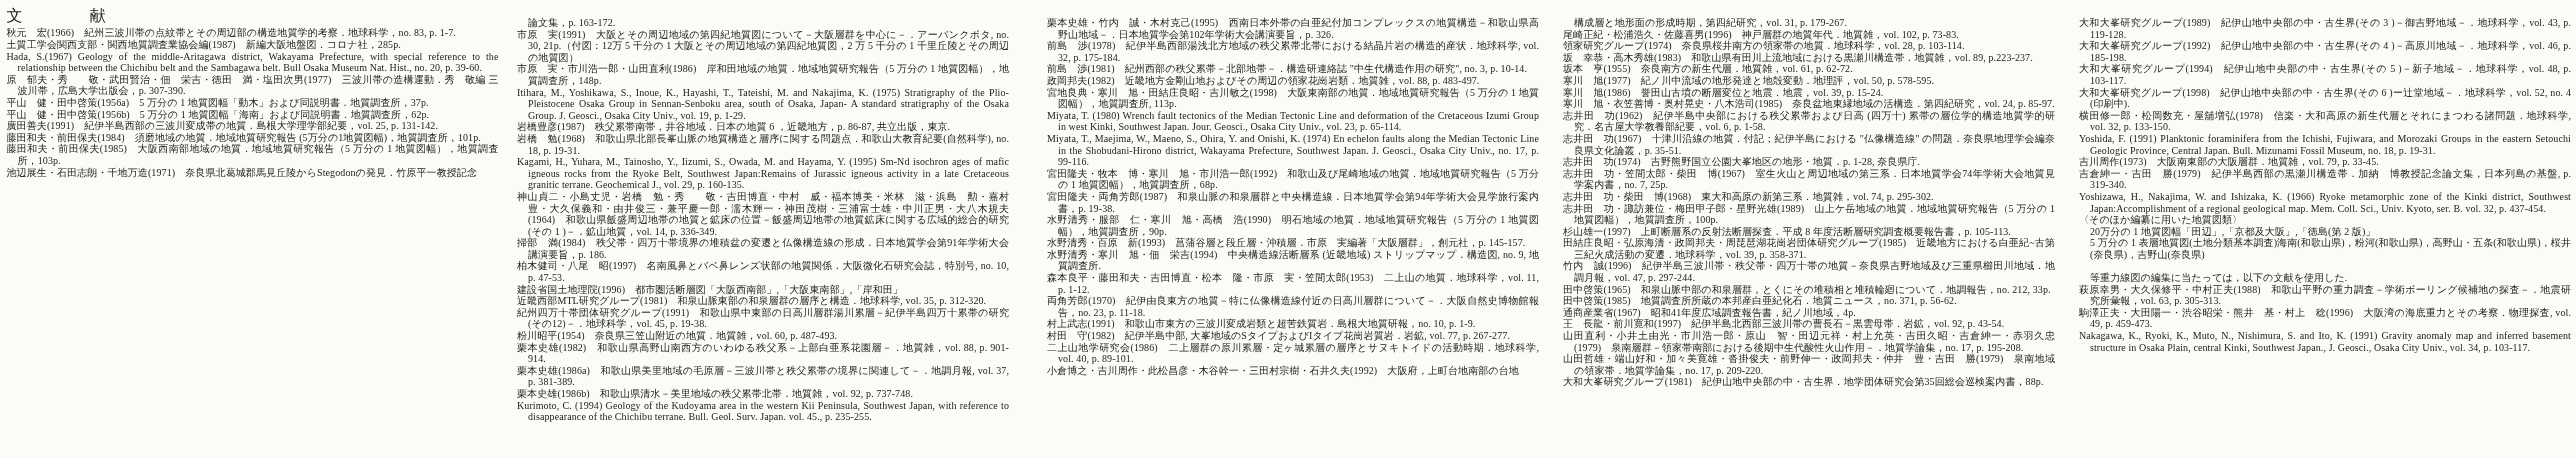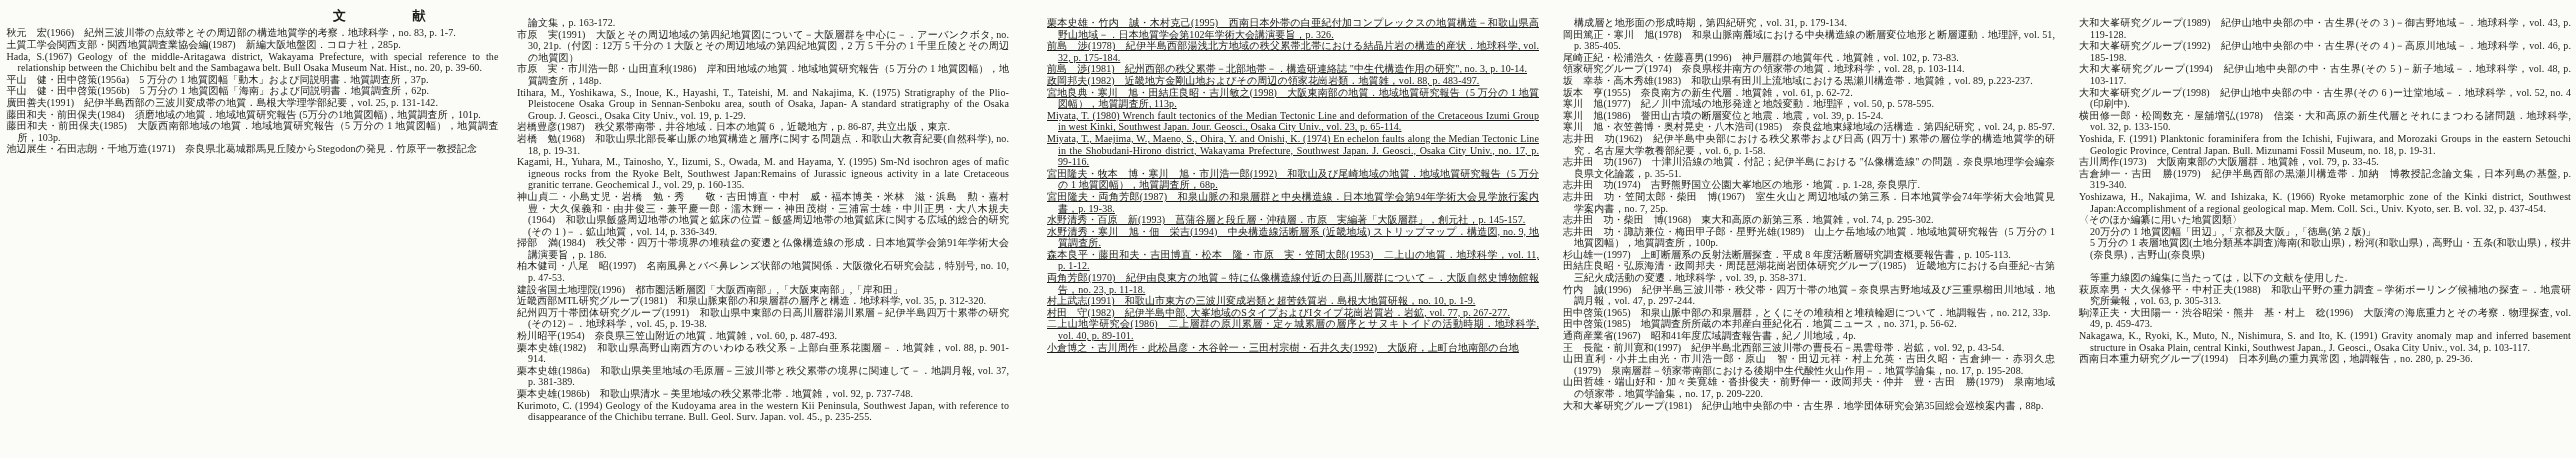--- a/index.html
+++ b/index.html
@@ -13,47 +13,48 @@
   #page{position:relative;width:2576px;height:459px;}
   .col{
     position:absolute;top:0;width:492px;
     padding-top:17px;
     font-size:10px;line-height:11.6px;
     text-align:justify;
     letter-spacing:0.1px;
   }
   #col0{left:6.5px;padding-top:5.2px;}
   #col1{left:517px;}
-  #col2{left:1047px;text-decoration:underline;}
+  #col2{left:1047px;}
   #col3{left:1563px;}
   #col4{left:2079px;}
   .title{
     display:block;width:419px;
-    text-align:right;
-    font-size:13px;line-height:21px;
-    font-weight:bold;
+    text-align:left;
+    font-size:16px;line-height:21px;
+    font-weight:normal;
     word-spacing:63px;
     margin-bottom:1.3px;
   }
   p.ref{margin:0;}
   p.entry{padding-left:11px;text-indent:-11px;}
   p.cont{padding-left:11px;text-indent:0;}
   p.head{padding-left:0;text-indent:0;}
   p.indent{padding-left:11px;text-indent:0;font-family:Liberation Serif, serif;}
   div.gap{height:11.6px;}
 </style>
 </head>
 <body>
 
 <div id="page">
   <div class="col" id="col0">
     <span class="title">文 献</span>
   <p class="ref entry">秋元　宏(1966)　紀州三波川帯の点紋帯とその周辺部の構造地質学的考察．地球科学，no. 83, p. 1-7.</p>
       <p class="ref entry">土質工学会関西支部・関西地質調査業協会編(1987)　新編大阪地盤図．コロナ社，285p.</p>
       <p class="ref entry">Hada, S.(1967)  Geology of the middle-Aritagawa district, Wakayama Prefecture, with special reference to the relationship between the Chichibu belt and the Sambagawa belt. Bull Osaka Museum Nat. Hist., no. 20, p. 39-60.</p>
+      <p class="ref entry">原　郁夫・秀　　敬・武田賢治・佃　栄吉・徳田　満・塩田次男(1977)　三波川帯の造構運動．秀　敬編 三波川帯，広島大学出版会，p. 307-390.</p>
       <p class="ref entry">平山　健・田中啓策(1956a)　5 万分の 1 地質図幅「動木」および同説明書．地質調査所，37p.</p>
       <p class="ref entry">平山　健・田中啓策(1956b)　5 万分の 1 地質図幅「海南」および同説明書．地質調査所，62p.</p>
       <p class="ref entry">廣田善夫(1991)　紀伊半島西部の三波川変成帯の地質．島根大学理学部紀要，vol. 25, p. 131-142.</p>
       <p class="ref entry">藤田和夫・前田保夫(1984)　須磨地域の地質．地域地質研究報告 (5万分の1地質図幅)，地質調査所，101p.</p>
       <p class="ref entry">藤田和夫・前田保夫(1985)　大阪西南部地域の地質．地域地質研究報告（5 万分の 1 地質図幅），地質調査所，103p.</p>
       <p class="ref entry">池辺展生・石田志朗・千地万造(1971)　奈良県北葛城郡馬見丘陵からStegodonの発見．竹原平一教授記念</p>
     </div>
   <div class="col" id="col1">
       <p class="ref cont">論文集，p. 163-172.</p>
       <p class="ref entry">市原　実(1991)　大阪とその周辺地域の第四紀地質図について－大阪層群を中心に－．アーバンクボタ, no. 30, 21p.（付図：12万 5 千分の 1 大阪とその周辺地域の第四紀地質図，2 万 5 千分の 1 千里丘陵とその周辺の地質図）</p>
@@ -77,32 +78,32 @@
   <div class="col" id="col2">
       <p class="ref entry">栗本史雄・竹内　誠・木村克己(1995)　西南日本外帯の白亜紀付加コンプレックスの地質構造－和歌山県高野山地域－．日本地質学会第102年学術大会講演要旨，p. 326.</p>
       <p class="ref entry">前島　渉(1978)　紀伊半島西部湯浅北方地域の秩父累帯北帯における結晶片岩の構造的産状．地球科学, vol. 32, p. 175-184.</p>
       <p class="ref entry">前島　渉(1981)　紀州西部の秩父累帯－北部地帯－．構造研連絡誌 "中生代構造作用の研究", no. 3, p. 10-14.</p>
       <p class="ref entry">政岡邦夫(1982)　近畿地方金剛山地およびその周辺の領家花崗岩類．地質雑，vol. 88, p. 483-497.</p>
       <p class="ref entry">宮地良典・寒川　旭・田結庄良昭・吉川敏之(1998)　大阪東南部の地質．地域地質研究報告（5 万分の 1 地質図幅），地質調査所, 113p.</p>
       <p class="ref entry">Miyata, T. (1980) Wrench fault tectonics of the Median Tectonic Line and deformation of the Cretaceous Izumi Group in west Kinki, Southwest Japan. Jour. Geosci., Osaka City Univ., vol. 23, p. 65-114.</p>
       <p class="ref entry">Miyata, T., Maejima, W., Maeno, S., Ohira, Y. and Onishi, K. (1974)  En echelon faults along the Median Tectonic Line in the Shobudani-Hirono district, Wakayama Prefecture, Southwest Japan.  J. Geosci., Osaka City Univ., no. 17, p. 99-116.</p>
       <p class="ref entry">宮田隆夫・牧本　博・寒川　旭・市川浩一郎(1992)　和歌山及び尾崎地域の地質．地域地質研究報告（5 万分の 1 地質図幅），地質調査所，68p.</p>
       <p class="ref entry">宮田隆夫・両角芳郎(1987)　和泉山脈の和泉層群と中央構造線．日本地質学会第94年学術大会見学旅行案内書，p. 19-38.</p>
+      <p class="ref entry">水野清秀・服部　仁・寒川　旭・高橋　浩(1990)　明石地域の地質．地域地質研究報告（5 万分の 1 地質図幅），地質調査所，90p.</p>
       <p class="ref entry">水野清秀・百原　新(1993)　菖蒲谷層と段丘層・沖積層．市原　実編著「大阪層群」，創元社，p. 145-157.</p>
       <p class="ref entry">水野清秀・寒川　旭・佃　栄吉(1994)　中央構造線活断層系 (近畿地域) ストリップマップ．構造図, no. 9, 地質調査所.</p>
       <p class="ref entry">森本良平・藤田和夫・吉田博直・松本　隆・市原　実・笠間太郎(1953)　二上山の地質．地球科学，vol. 11, p. 1-12.</p>
       <p class="ref entry">両角芳郎(1970)　紀伊由良東方の地質－特に仏像構造線付近の日高川層群について－．大阪自然史博物館報告，no. 23, p. 11-18.</p>
       <p class="ref entry">村上武志(1991)　和歌山市東方の三波川変成岩類と超苦鉄質岩．島根大地質研報，no. 10, p. 1-9.</p>
       <p class="ref entry">村田　守(1982)　紀伊半島中部, 大峯地域のSタイプおよびIタイプ花崗岩質岩．岩鉱, vol. 77, p. 267-277.</p>
       <p class="ref entry">二上山地学研究会(1986)　二上層群の原川累層・定ヶ城累層の層序とサヌキトイドの活動時期．地球科学, vol. 40, p. 89-101.</p>
       <p class="ref entry">小倉博之・吉川周作・此松昌彦・木谷幹一・三田村宗樹・石井久夫(1992)　大阪府，上町台地南部の台地</p>
     </div>
   <div class="col" id="col3">
-      <p class="ref cont">構成層と地形面の形成時期，第四紀研究，vol. 31, p. 179-134.</p>
-      <p class="ref entry">岡田篤正・寒川　旭(1978)　和泉山脈南麓域における中央構造線の断層変位地形と断層運動．地理評, vol. 51, p. 385-405.</p>
+      <p class="ref cont">構成層と地形面の形成時期，第四紀研究，vol. 31, p. 179-267.</p>
       <p class="ref entry">尾崎正紀・松浦浩久・佐藤喜男(1996)　神戸層群の地質年代．地質雑，vol. 102, p. 73-83.</p>
       <p class="ref entry">領家研究グループ(1974)　奈良県桜井南方の領家帯の地質．地球科学，vol. 28, p. 103-114.</p>
       <p class="ref entry">坂　幸恭・高木秀雄(1983)　和歌山県有田川上流地域における黒瀬川構造帯．地質雑，vol. 89, p.223-237.</p>
       <p class="ref entry">坂本　亨(1955)　奈良南方の新生代層．地質雑，vol. 61, p. 62-72.</p>
       <p class="ref entry">寒川　旭(1977)　紀ノ川中流域の地形発達と地殻変動．地理評，vol. 50, p. 578-595.</p>
       <p class="ref entry">寒川　旭(1986)　誉田山古墳の断層変位と地震．地震，vol. 39, p. 15-24.</p>
       <p class="ref entry">寒川　旭・衣笠善博・奥村晃史・八木浩司(1985)　奈良盆地東縁地域の活構造．第四紀研究，vol. 24, p. 85-97.</p>
       <p class="ref entry">志井田　功(1962)　紀伊半島中央部における秩父累帯および日高 (四万十) 累帯の層位学的構造地質学的研究．名古屋大学教養部紀要，vol. 6, p. 1-58.</p>
       <p class="ref entry">志井田　功(1967)　十津川沿線の地質．付記；紀伊半島における "仏像構造線" の問題．奈良県地理学会編奈良県文化論叢，p. 35-51.</p>
       <p class="ref entry">志井田　功(1974)　吉野熊野国立公園大峯地区の地形・地質．p. 1-28, 奈良県庁.</p>
@@ -131,16 +132,15 @@
       <p class="ref entry">吉倉紳一・吉田　勝(1979)　紀伊半島西部の黒瀬川構造帯．加納　博教授記念論文集，日本列島の基盤, p. 319-340.</p>
       <p class="ref entry">Yoshizawa, H., Nakajima, W. and Ishizaka, K. (1966) Ryoke metamorphic zone of the Kinki district, Southwest Japan:Accomplishment of a regional geological map. Mem. Coll. Sci., Univ. Kyoto, ser. B. vol. 32, p. 437-454.</p>
       <p class="ref head">〈そのほか編纂に用いた地質図類〉</p>
       <p class="ref indent">20万分の 1 地質図幅「田辺」,「京都及大阪」,「徳島(第 2 版)」</p>
       <p class="ref indent">5 万分の 1 表層地質図(土地分類基本調査)海南(和歌山県)，粉河(和歌山県)，高野山・五条(和歌山県)，桜井(奈良県)，吉野山(奈良県)</p>
       <div class="gap"></div>
       <p class="ref indent">等重力線図の編集に当たっては，以下の文献を使用した.</p>
       <p class="ref entry">萩原幸男・大久保修平・中村正夫(1988)　和歌山平野の重力調査－学術ボーリング候補地の探査－．地震研究所彙報，vol. 63, p. 305-313.</p>
       <p class="ref entry">駒澤正夫・大田陽一・渋谷昭栄・熊井　基・村上　稔(1996)　大阪湾の海底重力とその考察．物理探査, vol. 49, p. 459-473.</p>
       <p class="ref entry">Nakagawa, K., Ryoki, K., Muto, N., Nishimura, S. and Ito, K. (1991) Gravity anomaly map and inferred basement structure in Osaka Plain, central Kinki, Southwest Japan., J. Geosci., Osaka City Univ., vol. 34, p. 103-117.</p>
-      <p class="ref entry">西南日本重力研究グループ(1994)　日本列島の重力異常図，地調報告，no. 280, p. 29-36.</p>
     </div>
 </div>
 
 
 </body></html>

